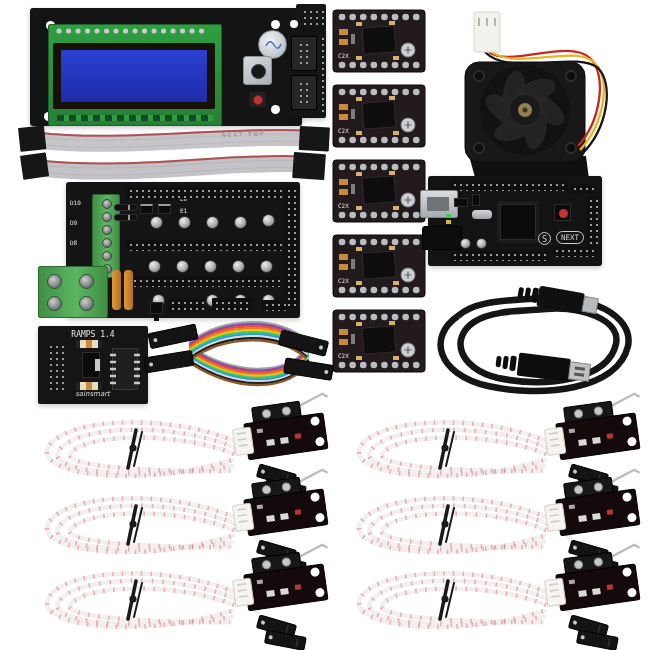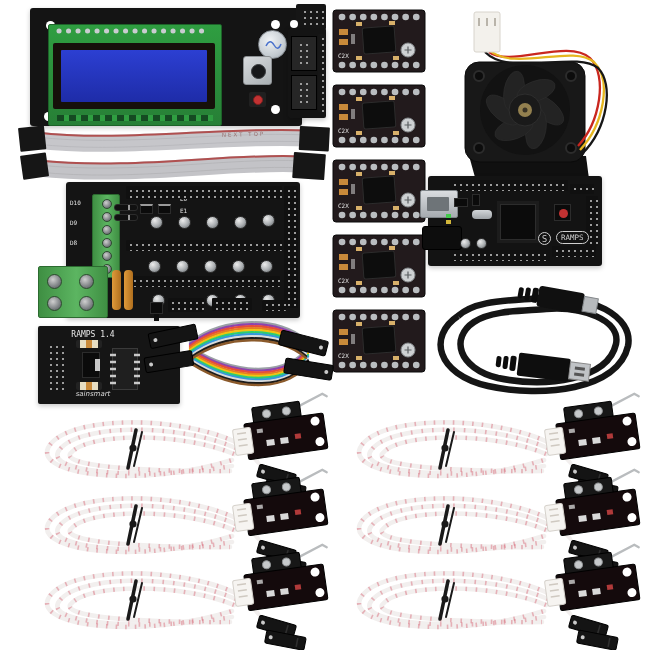--- a/index.html
+++ b/index.html
@@ -264,21 +264,21 @@
     <div class="ic" style="left:26px;top:22px;width:14px;height:9px;"></div>
     <div class="ic" style="left:44px;top:18px;width:8px;height:12px;"></div>
     <div class="abs" style="left:18px;top:38px;width:5px;height:4px;background:#43c94c;"></div>
     <div class="abs" style="left:18px;top:44px;width:5px;height:4px;background:#d2b63a;"></div>
     <div class="ic" style="left:126px;top:28px;width:17px;height:17px;">
       <div class="abs" style="left:4px;top:4px;width:9px;height:9px;border-radius:50%;background:#c23232;"></div>
     </div>
     <div class="cap" style="left:32px;top:62px;width:11px;height:11px;"></div>
     <div class="cap" style="left:48px;top:62px;width:11px;height:11px;"></div>
     <div class="abs" style="left:110px;top:56px;width:13px;height:13px;border:1.5px solid #cfcfcf;border-radius:50%;color:#cfcfcf;font-size:8px;line-height:13px;text-align:center;box-sizing:border-box;">S</div>
-    <div class="abs" style="left:128px;top:55px;border:1.5px solid #cfcfcf;border-radius:8px;color:#cfcfcf;font-size:7.5px;line-height:11px;padding:0 4px;font-family:'DejaVu Sans Mono',monospace;">RAMPS</div>
+    <div class="abs" style="left:128px;top:55px;border:1.5px solid #cfcfcf;border-radius:8px;color:#cfcfcf;font-size:7.5px;line-height:11px;padding:0 4px;font-family:'DejaVu Sans Mono',monospace;">NEXT</div>
   </div>
 
   <svg width="220" height="132" style="left:430px;top:278px;">
     <path d="M28,38 C-2,58 6,96 58,108 C112,120 188,112 198,68 C204,38 160,16 112,20 C76,23 46,22 28,38" stroke="#151515" stroke-width="6.5" fill="none" stroke-linejoin="round"></path>
     <path d="M44,44 C20,60 28,90 68,100 C116,110 178,102 186,66 C191,42 152,28 116,31 C94,33 62,32 44,44" stroke="#151515" stroke-width="6.5" fill="none" stroke-linejoin="round"></path>
     <g transform="translate(112,18) rotate(10)">
       <rect x="-24" y="-5" width="5" height="11" rx="2" fill="#0c0c0c"></rect>
       <rect x="-17" y="-6" width="5" height="13" rx="2" fill="#0c0c0c"></rect>
       <rect x="-10" y="-7" width="6" height="15" rx="2" fill="#0c0c0c"></rect>
       <rect x="-4" y="-10" width="46" height="21" rx="3" fill="#101010"></rect>
@@ -288,21 +288,21 @@
       <rect x="-26" y="-5" width="5" height="11" rx="2" fill="#0c0c0c"></rect>
       <rect x="-19" y="-6" width="5" height="13" rx="2" fill="#0c0c0c"></rect>
       <rect x="-12" y="-7" width="6" height="15" rx="2" fill="#0c0c0c"></rect>
       <rect x="-4" y="-11" width="52" height="23" rx="2" fill="#0e0e0e"></rect>
       <rect x="48" y="-8" width="20" height="17" fill="#c0c3c6" stroke="#888"></rect>
       <rect x="53" y="-4" width="10" height="3" fill="#555"></rect>
       <rect x="53" y="2" width="10" height="3" fill="#555"></rect>
     </g>
   </svg>
 
-  <div class="pcb" style="left:38px;top:326px;width:110px;height:78px;border-radius:2px;background:#151515;padding-left:32px;">
+  <div class="pcb" style="left:38px;top:326px;width:110px;height:78px;border-radius:2px;background:#151515;">
     <div class="abs" style="left:0;top:4px;width:110px;text-align:center;color:#e8e8e8;font-size:8px;font-family:'DejaVu Sans Mono',monospace;">RAMPS 1.4</div>
     <div class="abs" style="left:0;top:64px;width:110px;text-align:center;color:#dcdcdc;font-size:7px;font-style:italic;">sainsmart</div>
     <div class="dotgrid" style="left:8px;top:16px;width:22px;height:48px;background-color:#151515;"></div>
     <div class="abs" style="left:38px;top:14px;width:26px;height:8px;background:linear-gradient(90deg,#222 15%,#e6ddc2 15% 40%,#c98a3a 40% 60%,#e6ddc2 60% 85%,#222 85%);border-radius:2px;"></div>
     <div class="abs" style="left:38px;top:56px;width:26px;height:8px;background:linear-gradient(90deg,#222 15%,#e6ddc2 15% 40%,#c98a3a 40% 60%,#e6ddc2 60% 85%,#222 85%);border-radius:2px;"></div>
     <div class="ic" style="left:44px;top:26px;width:18px;height:26px;">
       <div class="abs" style="left:12px;top:6px;width:5px;height:12px;background:#e8e8e8;opacity:.85;"></div>
     </div>
     <div class="abs" style="left:74px;top:22px;width:24px;height:40px;background:#1f1f1f;border:1px solid #3a3a3a;">
       <svg width="24" height="40">

